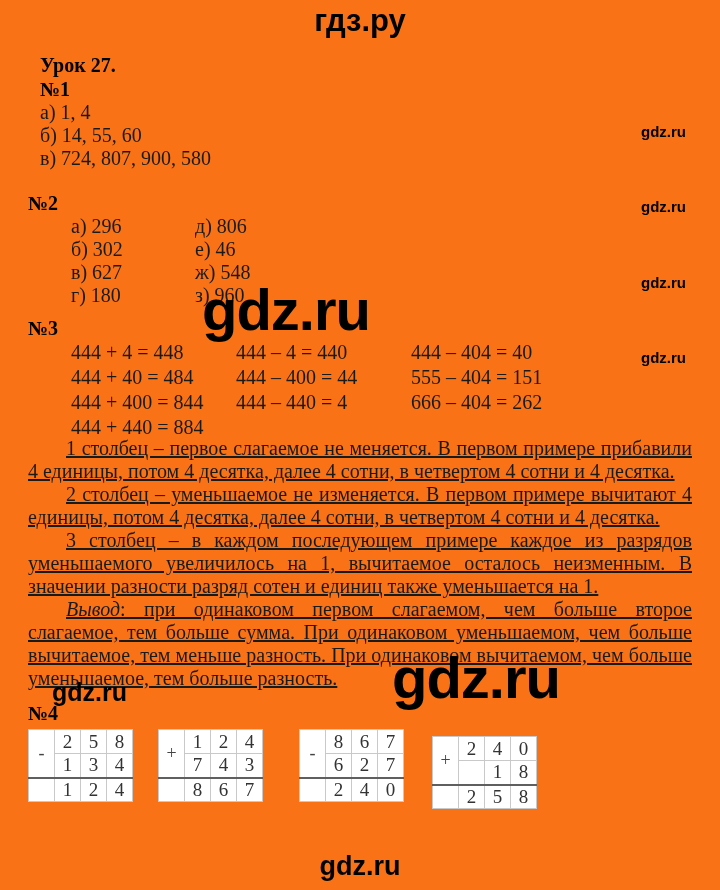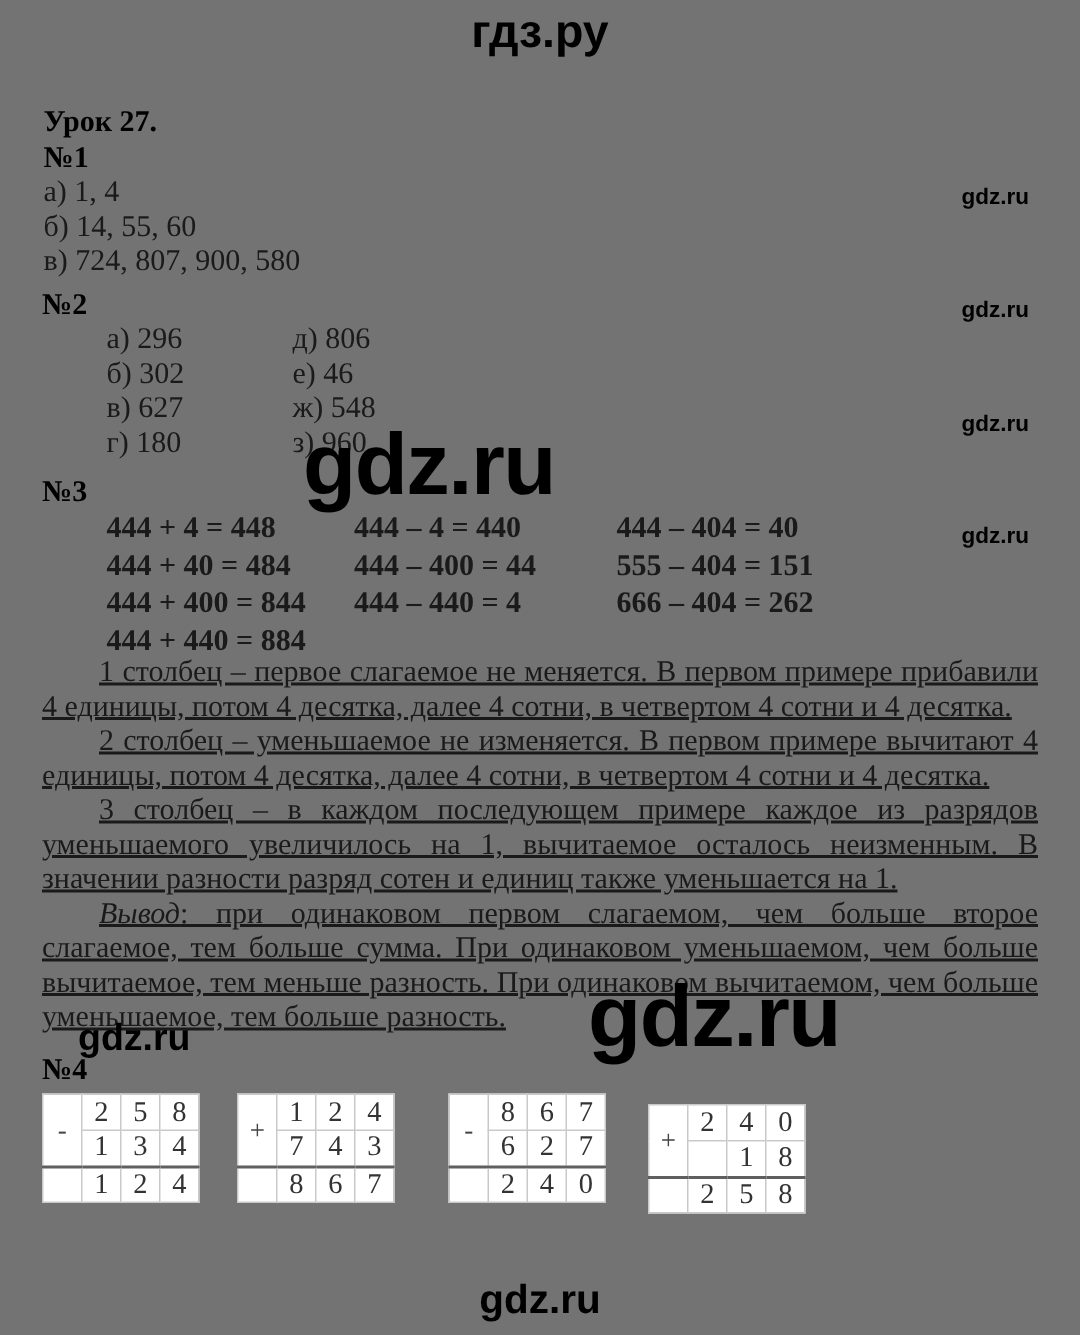--- a/index.html
+++ b/index.html
@@ -1,19 +1,19 @@
 <!DOCTYPE html>
 <html><head>
 <meta charset="utf-8">
 <style>
   * { margin:0; padding:0; box-sizing:border-box; }
   html, body { background:#ffffff; }
   .page {
     position:relative; width:720px; height:890px; margin:0 auto;
-    background:#737373; overflow:hidden;
+    background:#f97316; overflow:hidden;
     font-family:"Liberation Serif", serif; color:#1a1a1a;
   }
   .abs { position:absolute; }
 
   
   .site-header {
     position:absolute; top:3px; left:0; width:100%; text-align:center;
     font-family:"Liberation Sans", sans-serif; font-weight:bold;
     font-size:31px; color:#000;
   }
@@ -31,28 +31,28 @@
   .wm-small { font-size:15px; left:641px; }
   #wm-r1 { top:124px; } #wm-r2 { top:199px; }
   #wm-r3 { top:275px; } #wm-r4 { top:350px; }
   #wm-center-big { left:202px; top:281px; font-size:58px; letter-spacing:-1px; }
   #wm-right-big  { left:392px; top:649px; font-size:58px; letter-spacing:-1px; }
   #wm-left-small { left:52px;  top:680px; font-size:25px; }
 
   
   .heading { font-weight:bold; font-size:20px; line-height:24px; color:#000; }
   .line20 { font-size:20px; line-height:23px; }
-  #task1 { left:29px; top:53px;margin-top:16px; }
+  #task1 { left:40px; top:53px; }
   #task2 { left:28px; top:191px; }
   #task3 { left:28px; top:316px; }
   .cols { display:flex; align-items:flex-start;margin-left:43px; }
   #task2 .col-a { width:124px; }
   #task3 .col-a { width:165px; }
   #task3 .col-b { width:175px; }
-  #task3 .line20 { line-height:25px;font-weight:bold; }
+  #task3 .line20 { line-height:25px; }
 
   #explanation {
     left:28px; top:437px; width:664px;
     font-size:20px; line-height:23px; text-align:justify;text-decoration:underline;
   }
   #explanation p { text-indent:38px; }
   .italic { font-style:italic; }
 
   #task4-number { left:28px; top:701px; }
 

